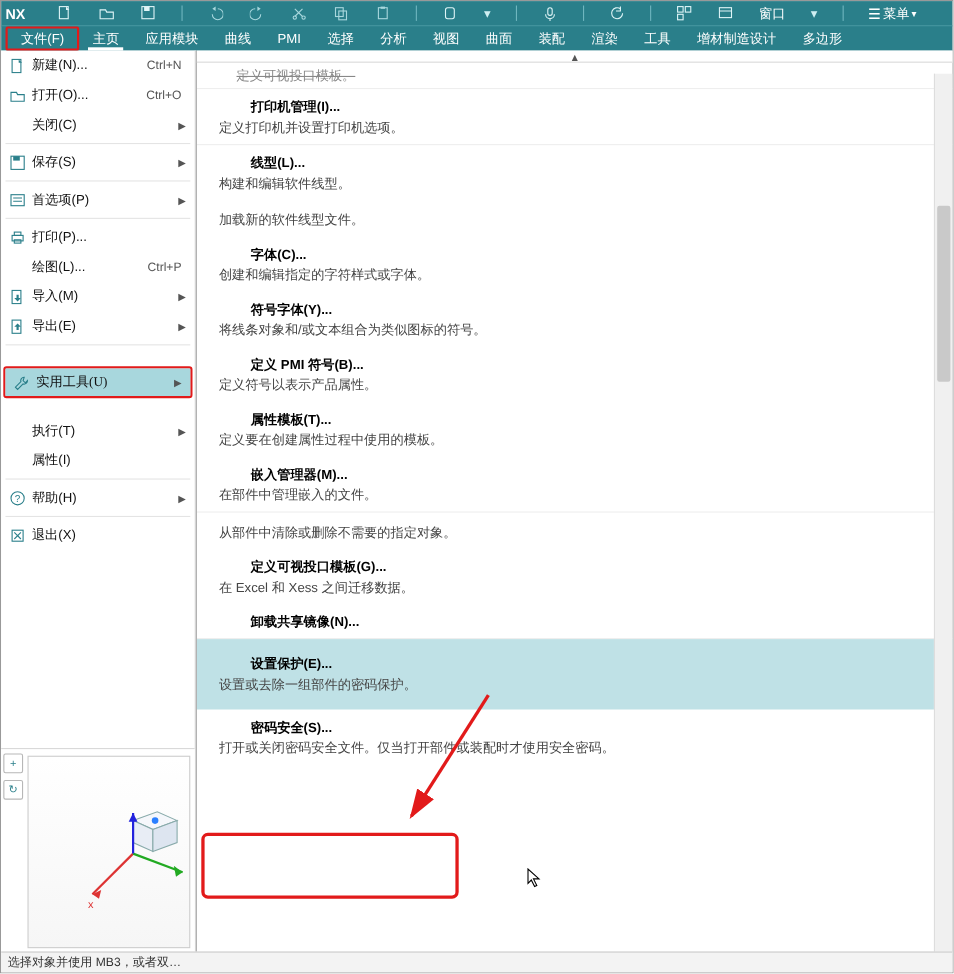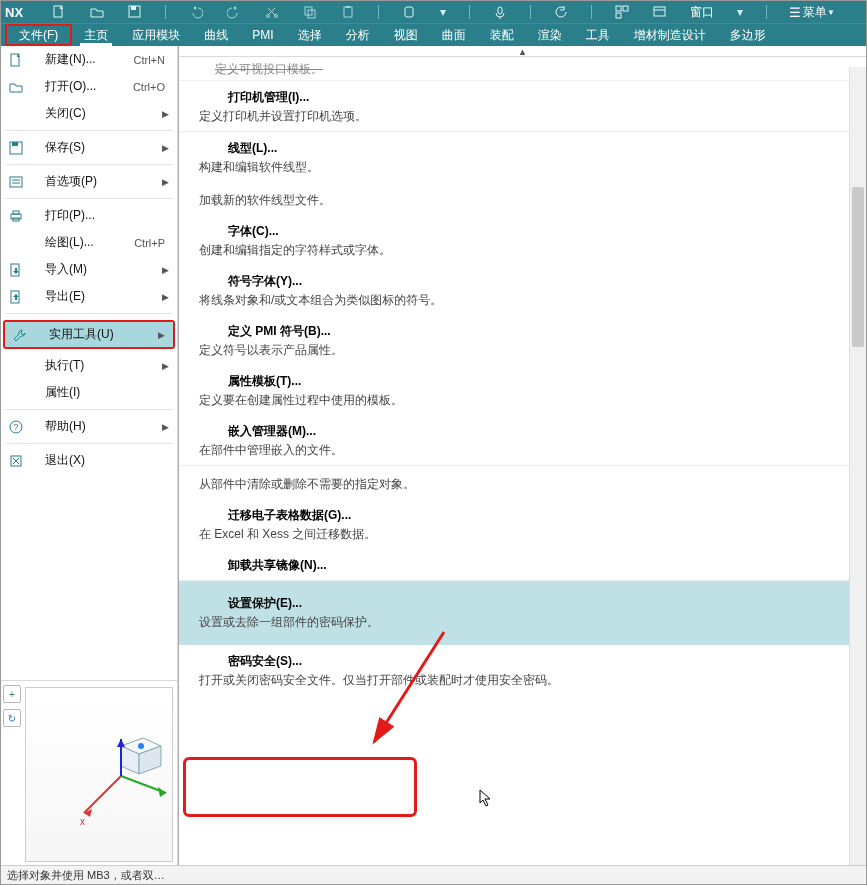--- a/index.html
+++ b/index.html
@@ -27,28 +27,28 @@
   
   .ribbon{height:22px;background:var(--nx-teal);display:flex;align-items:center;padding-left:4px;border-top:1px solid #3a8f99;}
   .ribbon .tab{padding:0 12px;line-height:22px;color:#fff;cursor:pointer;position:relative;font-size:12px;}
   .ribbon .tab.active{background:transparent;}
   .ribbon .tab.active::after{content:"";position:absolute;left:8px;right:8px;bottom:0;height:3px;background:#fff;}
   .file-tab{border:2px solid var(--red);border-radius:2px;box-sizing:border-box;line-height:18px !important;}
   
   .body-row{display:flex;height:calc(100% - 44px - 18px);}
   
   .filemenu{width:176px;border-right:1px solid var(--border);background:#fff;display:flex;flex-direction:column;}
-  .filemenu .item{display:flex;align-items:center;height:27px;padding:0 8px 0 6px;gap:20px;cursor:pointer;position:relative;}
+  .filemenu .item{display:flex;align-items:center;height:27px;padding:0 8px 0 6px;gap:4px;cursor:pointer;position:relative;}
   .filemenu .item .ic{width:18px;display:flex;justify-content:center;color:#2a7f8a;}
   .filemenu .item .lbl{flex:1;color:#111;}
   .filemenu .item .shortcut{color:#555;font-size:11px;margin-right:4px;}
   .filemenu .item .arrow{color:#555;font-size:9px;}
   .filemenu .sep{height:1px;background:#e4e4e4;margin:3px 4px;}
   .filemenu .item.selected{background:var(--nx-teal-sel);}
-  .util-box{border:2px solid var(--red);border-radius:3px;margin:3px 2px;}
+  .util-box{border:2px solid var(--red);border-radius:3px;margin:16px 2px;font-family:Liberation Serif, serif;}
   .util-box .item{height:25px;}
   
   .submenu{flex:1;display:flex;flex-direction:column;border-left:1px solid #aaa;position:relative;}
   .submenu .collapse-bar{height:10px;background:#fff;border-bottom:1px solid var(--border);display:flex;justify-content:center;align-items:center;font-size:11px;color:#555;}
   .submenu .scroller{flex:1;overflow:hidden;position:relative;}
   .submenu .group{padding:8px 14px 6px 20px;}
   .submenu .group .title{font-weight:bold;color:#000;font-size:12px;margin-left:29px;}
   .submenu .group .desc{color:#444;font-size:12px;margin-top:2px;}
   .submenu .grp-sep{height:1px;background:#eee;}
   .submenu .group.highlight{background:var(--highlight-row);}
@@ -367,21 +367,21 @@
           <div class="title">嵌入管理器(M)...</div>
           <div class="desc">在部件中管理嵌入的文件。</div>
         </div>
         <div class="grp-sep"></div>
 
         <div class="group">
           <div class="desc">从部件中清除或删除不需要的指定对象。</div>
         </div>
 
         <div class="group">
-          <div class="title">迁移电子表格数据(G)...</div>
+          <div class="title">定义可视投口模板(G)...</div>
           <div class="desc">在 Excel 和 Xess 之间迁移数据。</div>
         </div>
 
         <div class="group">
           <div class="title">卸载共享镜像(N)...</div>
         </div>
         <div class="grp-sep"></div>
 
         <div class="group highlight" style="padding-top:14px;padding-bottom:14px;">
           <div class="title">设置保护(E)...</div>

